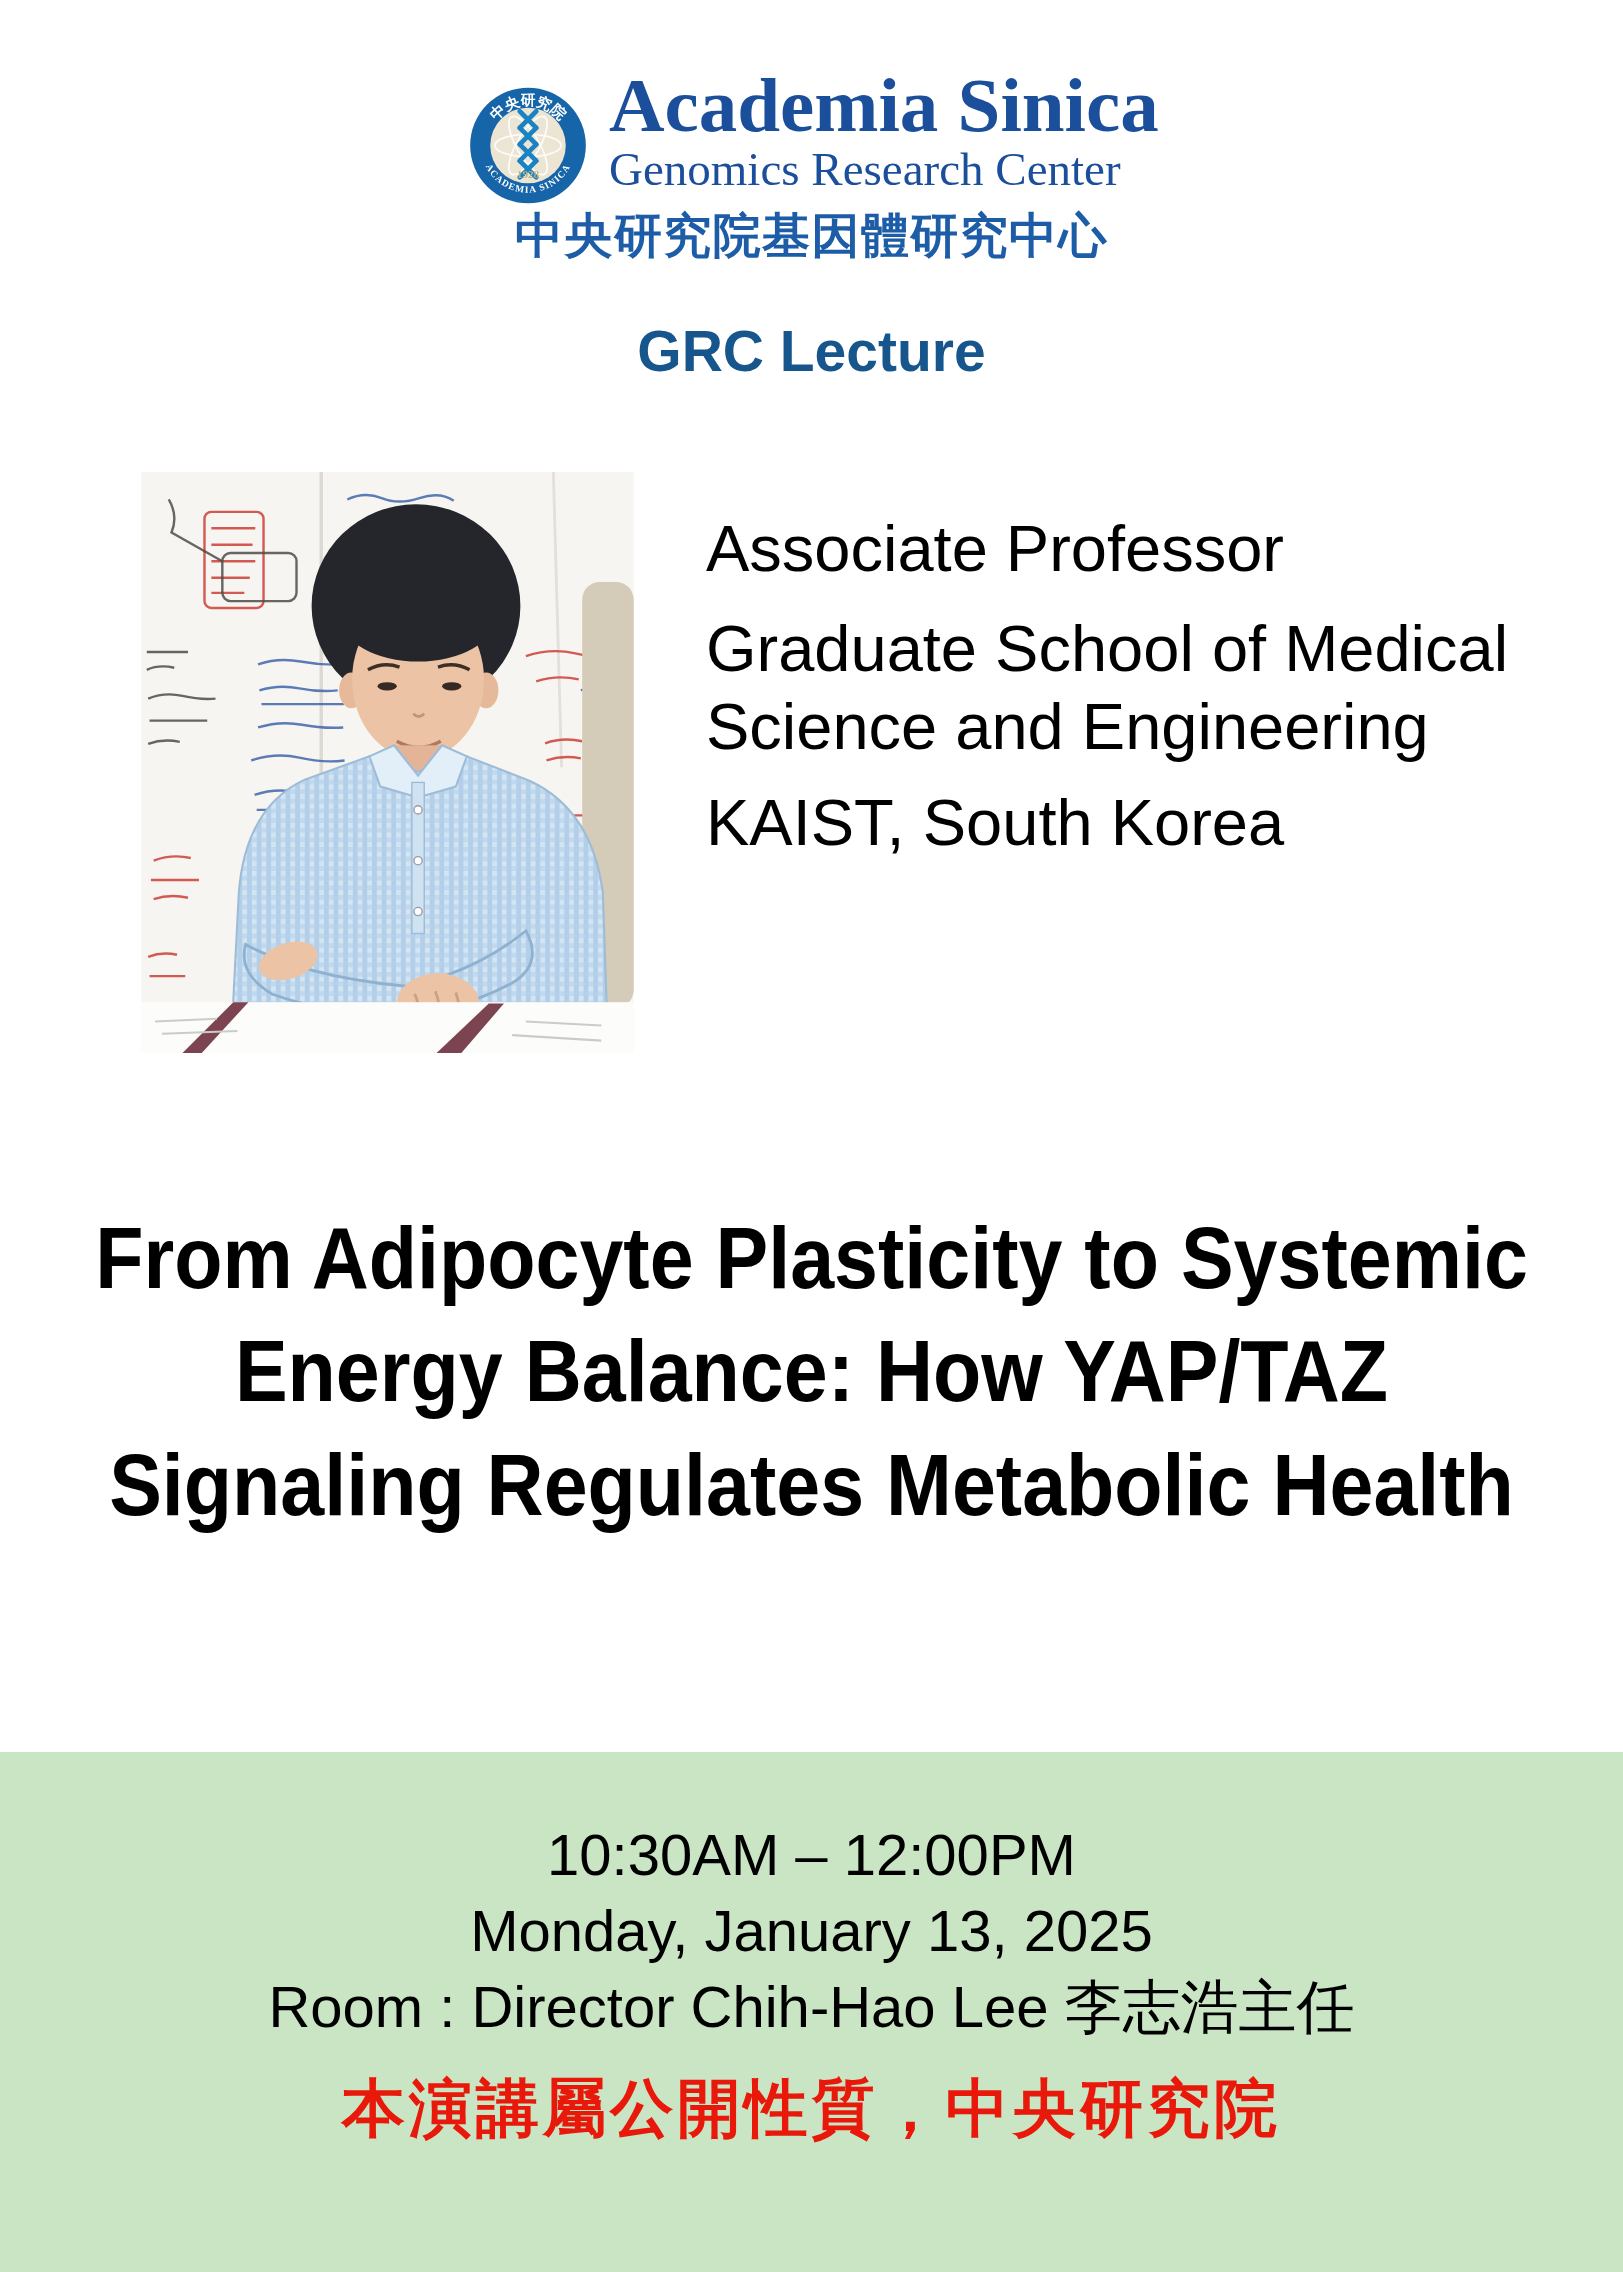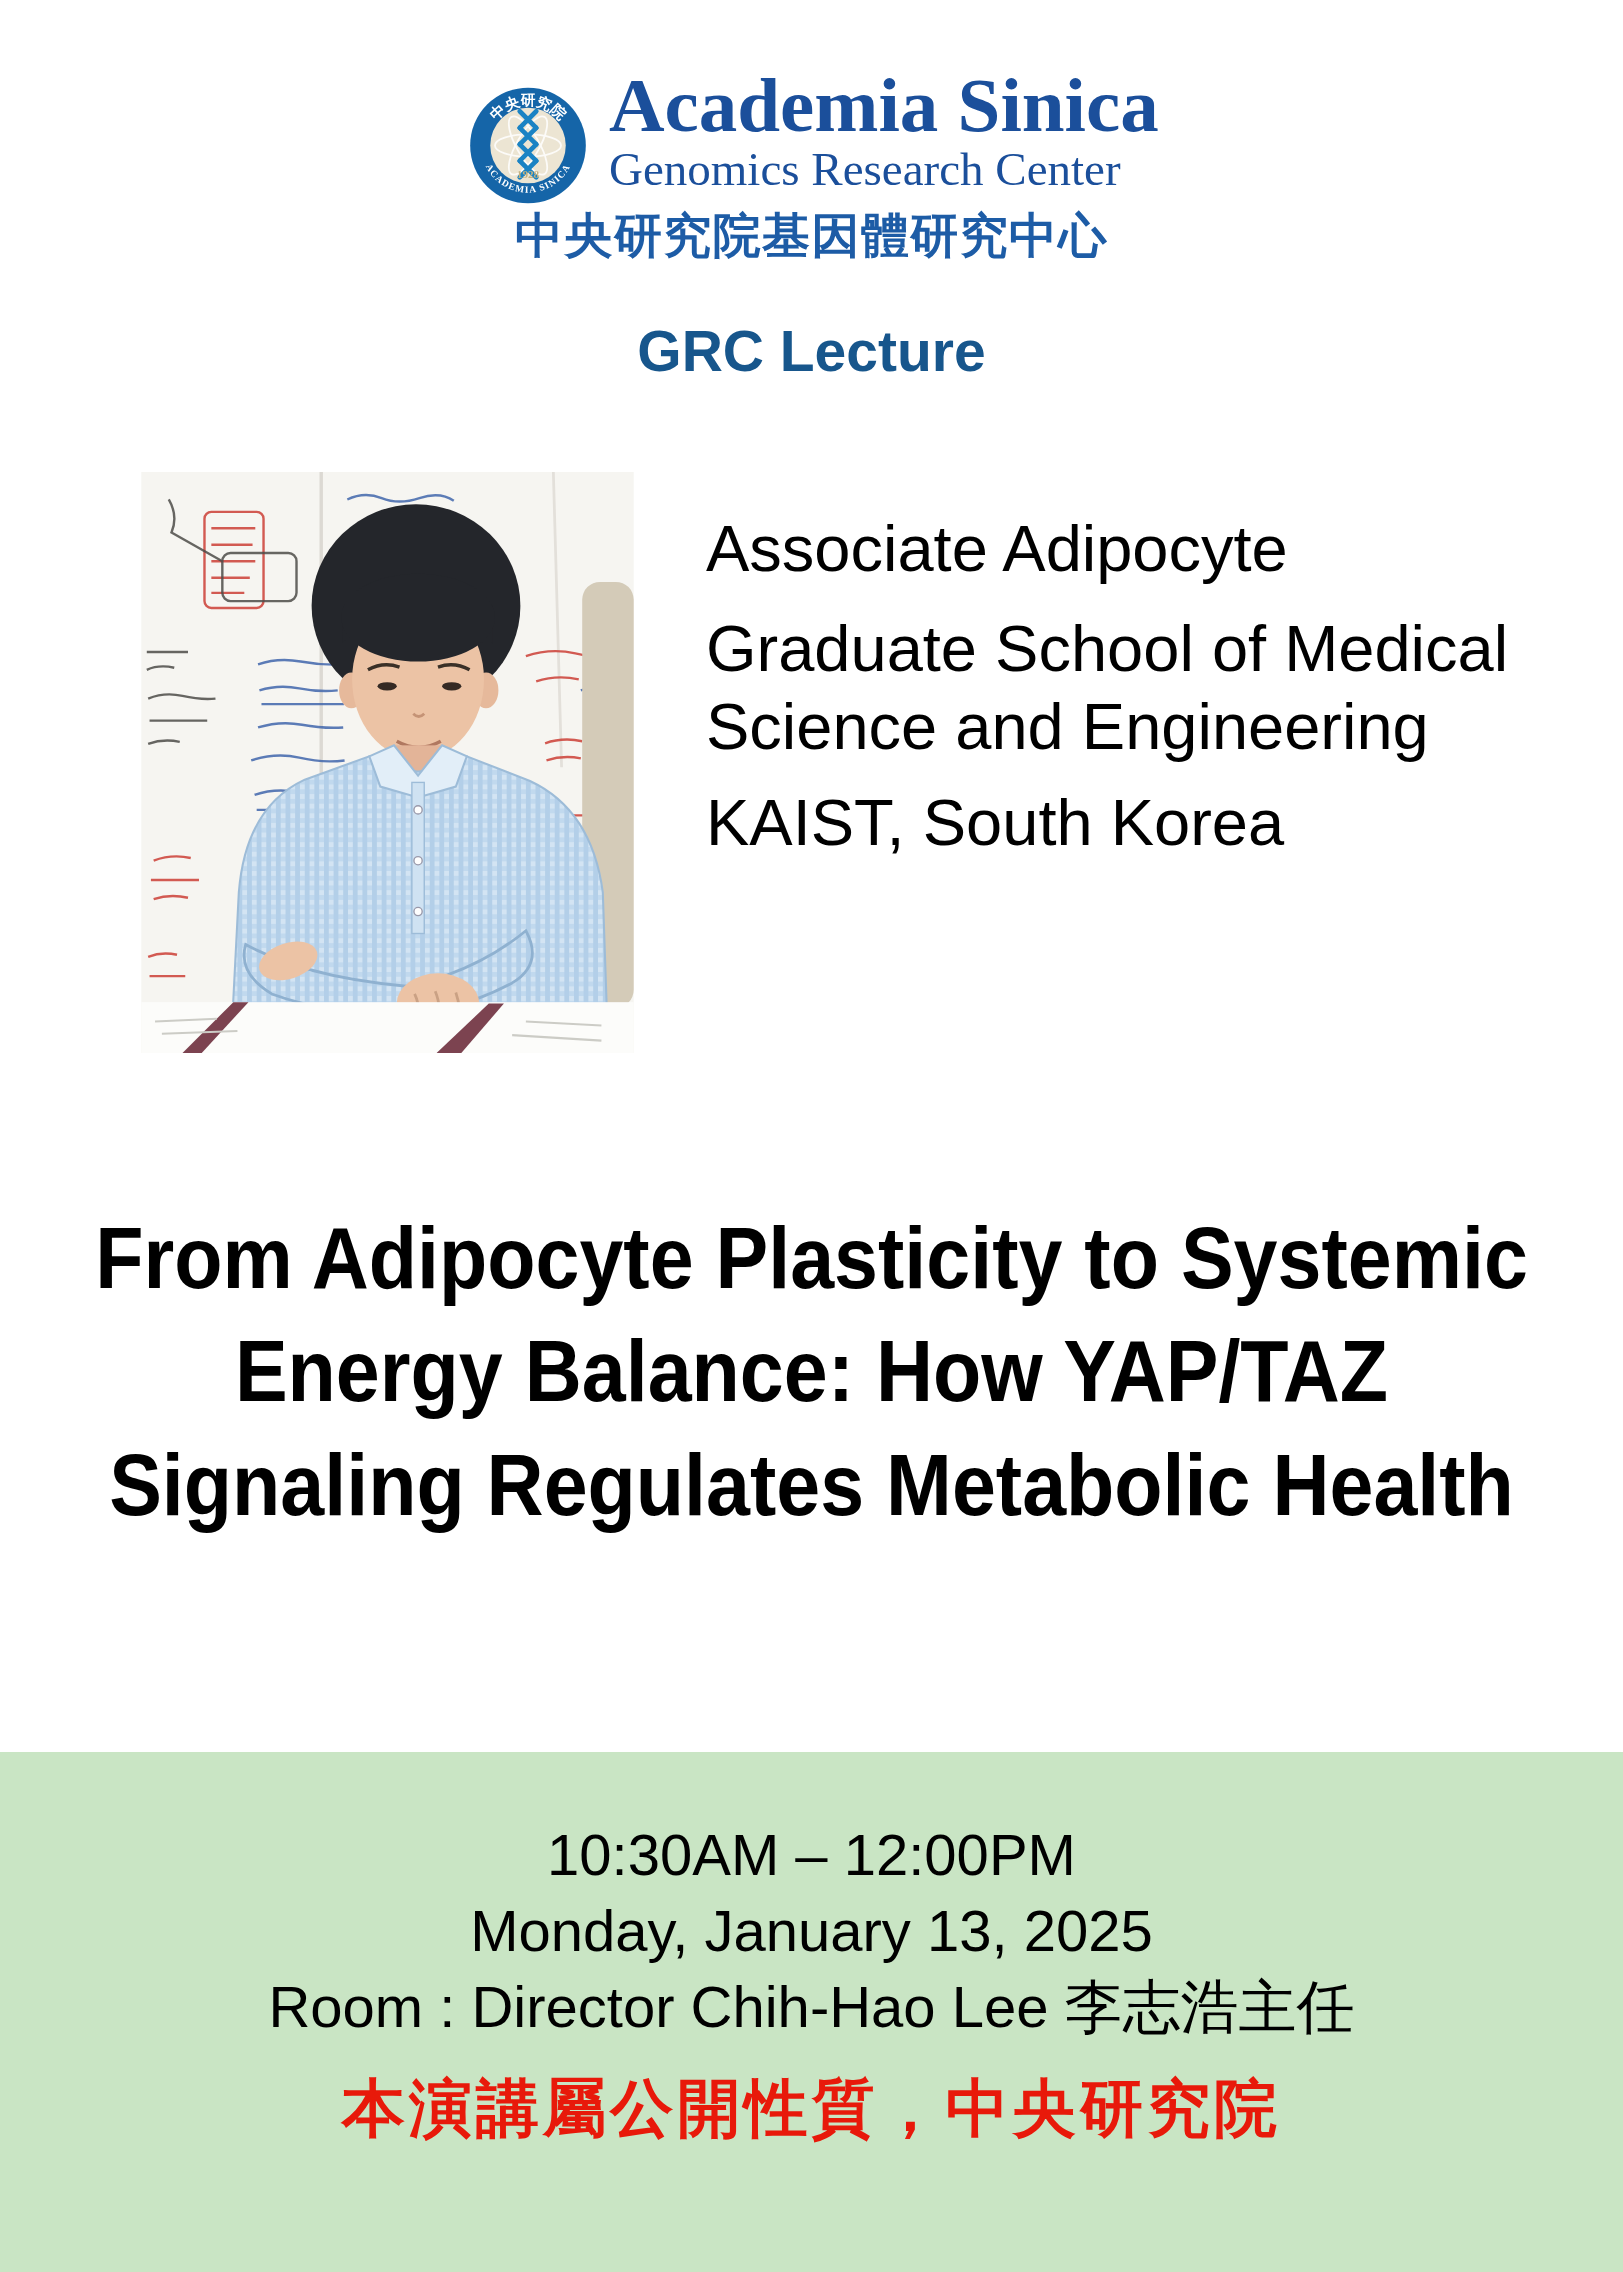--- a/index.html
+++ b/index.html
@@ -188,21 +188,21 @@
 
     <g>
       <rect x="0" y="772" width="717" height="74" fill="#fcfcfa"></rect>
       <path d="M60 846 L134 772 L156 772 L88 846 Z" fill="#7c4350"></path>
       <path d="M430 846 L506 774 L528 774 L466 846 Z" fill="#7c4350"></path>
       <path d="M20 800 l90 -4 M30 818 l110 -4 M560 800 l110 6 M540 820 l130 8" stroke="#ccccc6" stroke-width="3" fill="none"></path>
     </g>
   </svg>
 
   <div class="speaker-info">
-    <div class="speaker-position">Associate Adipocyte</div>
+    <div class="speaker-position">Associate Professor</div>
     <div class="speaker-affiliation">
       <div>Graduate School of Medical</div>
       <div>Science and Engineering</div>
     </div>
     <div class="speaker-institution">KAIST, South Korea</div>
   </div>
 
   <div class="talk-title">
     <div>From Adipocyte Plasticity to Systemic</div>
     <div>Energy Balance: How YAP/TAZ</div>

